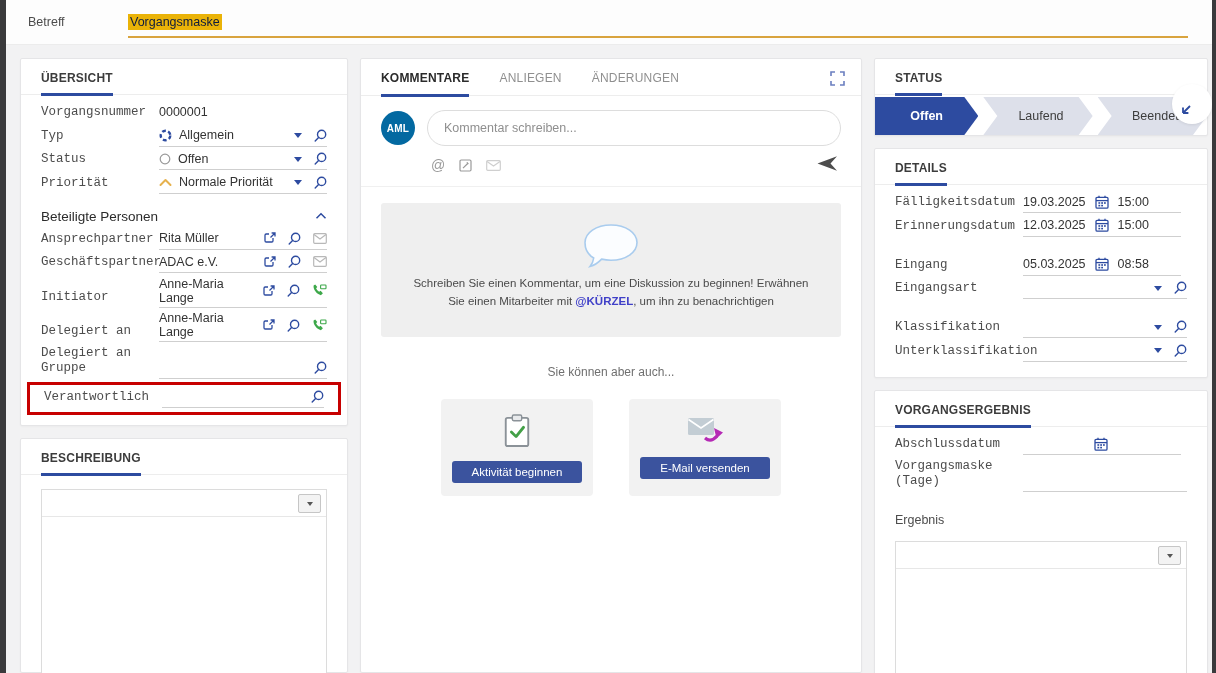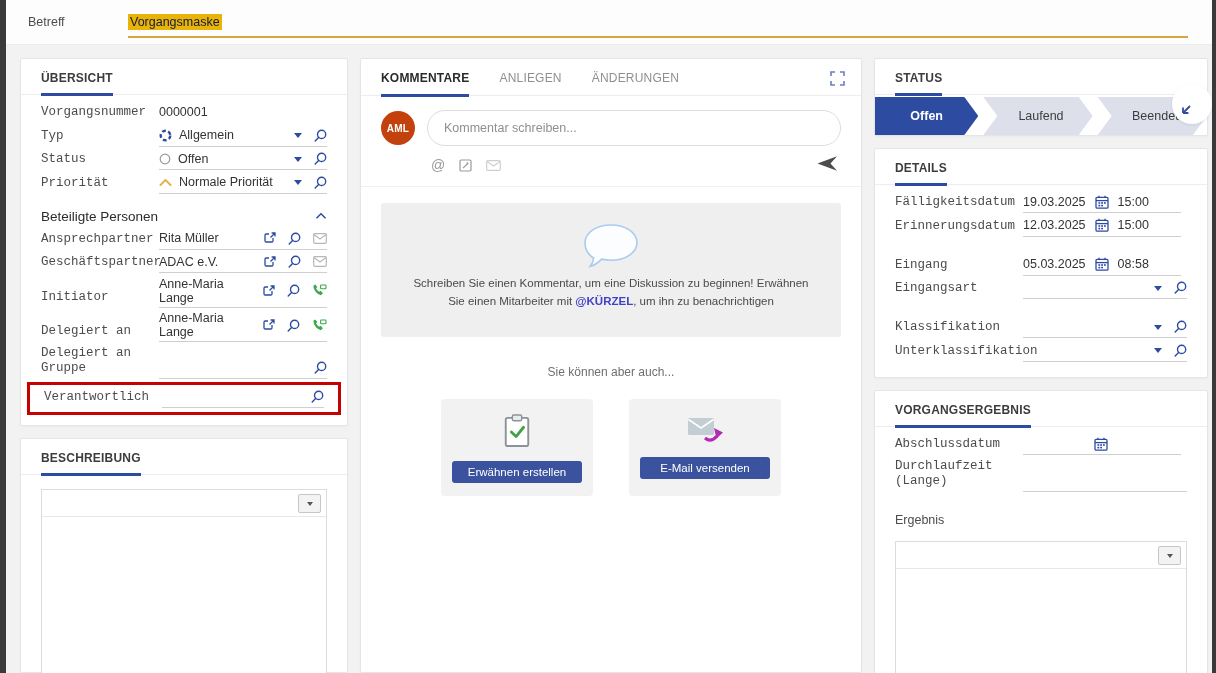--- a/index.html
+++ b/index.html
@@ -58,21 +58,21 @@
   .dropbtn{width:23px;height:19px;border:1px solid #c6c6c6;background:#f3f3f3;border-radius:2px;display:flex;align-items:center;justify-content:center;}
   .dropbtn .dd2{width:0;height:0;border:3.5px solid transparent;border-top:4.5px solid #555;margin-top:4px;}
 
   
   .tabs{display:flex;gap:30px;padding:12px 20px 0;border-bottom:1px solid #ededed;position:relative;}
   .tab{padding-bottom:9px;font-size:12px;color:#8f8f8f;letter-spacing:.2px;cursor:pointer;}
   .tab.active{color:#2b2b2b;font-weight:700;border-bottom:3px solid var(--accent);margin-bottom:-2px;}
   .fullscreen{position:absolute;right:16px;top:12px;}
   .composer{padding:14px 20px 6px;border-bottom:1px solid #f0f0f0;}
   .composer-top{display:flex;align-items:center;gap:12px;}
-  .avatar{width:34px;height:34px;border-radius:50%;background:#c2410c;color:#fff;font-size:10px;font-weight:700;
+  .avatar{width:34px;height:34px;border-radius:50%;background:#0369a1;color:#fff;font-size:10px;font-weight:700;
           display:flex;align-items:center;justify-content:center;flex:none;letter-spacing:.3px;}
   .cmt-input{flex:1;height:36px;border:1px solid #ddd;border-radius:18px;padding:0 16px;font-size:12.5px;color:#333;
              font-family:"Liberation Sans","DejaVu Sans",sans-serif;background:#fff;outline:none;}
   .cmt-input::placeholder{color:#8f8f8f;}
   .composer-icons{display:flex;align-items:center;gap:14px;margin:9px 0 4px 50px;}
   .at{font-size:14px;color:#9a9a9a;line-height:13px;}
   .send{margin-left:auto;margin-right:2px;}
   .empty-box{margin:16px 20px 0;background:#efefef;border-radius:3px;text-align:center;padding:20px 30px 26px;}
   .empty-title{font-size:13px;font-weight:700;color:#222;margin:10px 0 7px;}
   .empty-text{font-size:11.5px;color:#4a4a4a;line-height:1.55;max-width:580px;margin:0 auto;}
@@ -367,21 +367,21 @@
 
     <div class="also">Sie können aber auch...</div>
 
     <div class="actions">
       <div class="action-card">
         <svg width="30" height="34" viewBox="0 0 32 36">
           <rect x="4" y="4" width="24" height="30" rx="2" fill="#fff" stroke="#8b9298" stroke-width="2"></rect>
           <rect x="11" y="1" width="10" height="6" rx="1.5" fill="#e8eaec" stroke="#8b9298" stroke-width="1.5"></rect>
           <path d="M10 19l5 5 8-10" fill="none" stroke="#43a047" stroke-width="3" stroke-linecap="round" stroke-linejoin="round"></path>
         </svg>
-        <button class="action-btn">Erwähnen erstellen</button>
+        <button class="action-btn">Aktivität beginnen</button>
       </div>
       <div class="action-card">
         <svg width="38" height="30" viewBox="0 0 38 30">
           <rect x="2" y="4" width="26" height="17" rx="1.5" fill="#c3cdd4"></rect>
           <path d="M2.5 5.5L15 14 27.5 5.5" stroke="#fff" stroke-width="1.6" fill="none"></path>
           <path d="M19 24q6 5 12-2" stroke="#b52ab5" stroke-width="3.2" fill="none"></path>
           <path d="M28 14l9 4.5-6.5 6z" fill="#b52ab5"></path>
         </svg>
         <button class="action-btn">E-Mail versenden</button>
       </div>
@@ -538,21 +538,21 @@
             <rect x="3.4" y="7.2" width="1.8" height="1.6" fill="#2d4ba0"></rect>
             <rect x="6.2" y="7.2" width="1.8" height="1.6" fill="#2d4ba0"></rect>
             <rect x="9" y="7.2" width="1.8" height="1.6" fill="#2d4ba0"></rect>
             <rect x="3.4" y="9.8" width="1.8" height="1.6" fill="#2d4ba0"></rect>
             <rect x="6.2" y="9.8" width="1.8" height="1.6" fill="#2d4ba0"></rect>
           </svg>
       </div>
     </div>
 
     <div class="row drow">
-      <span class="lbl">Durchlaufzeit (Lange)</span>
+      <span class="lbl">Vorgangsmaske (Tage)</span>
       <div class="fld">
           <span></span>
         </div>
     </div>
 
     <div class="gap12"></div>
 
     <div class="ergebnis-label">Ergebnis</div>
     <div class="textbox ergebnis-box">
       <div class="boxbar">

